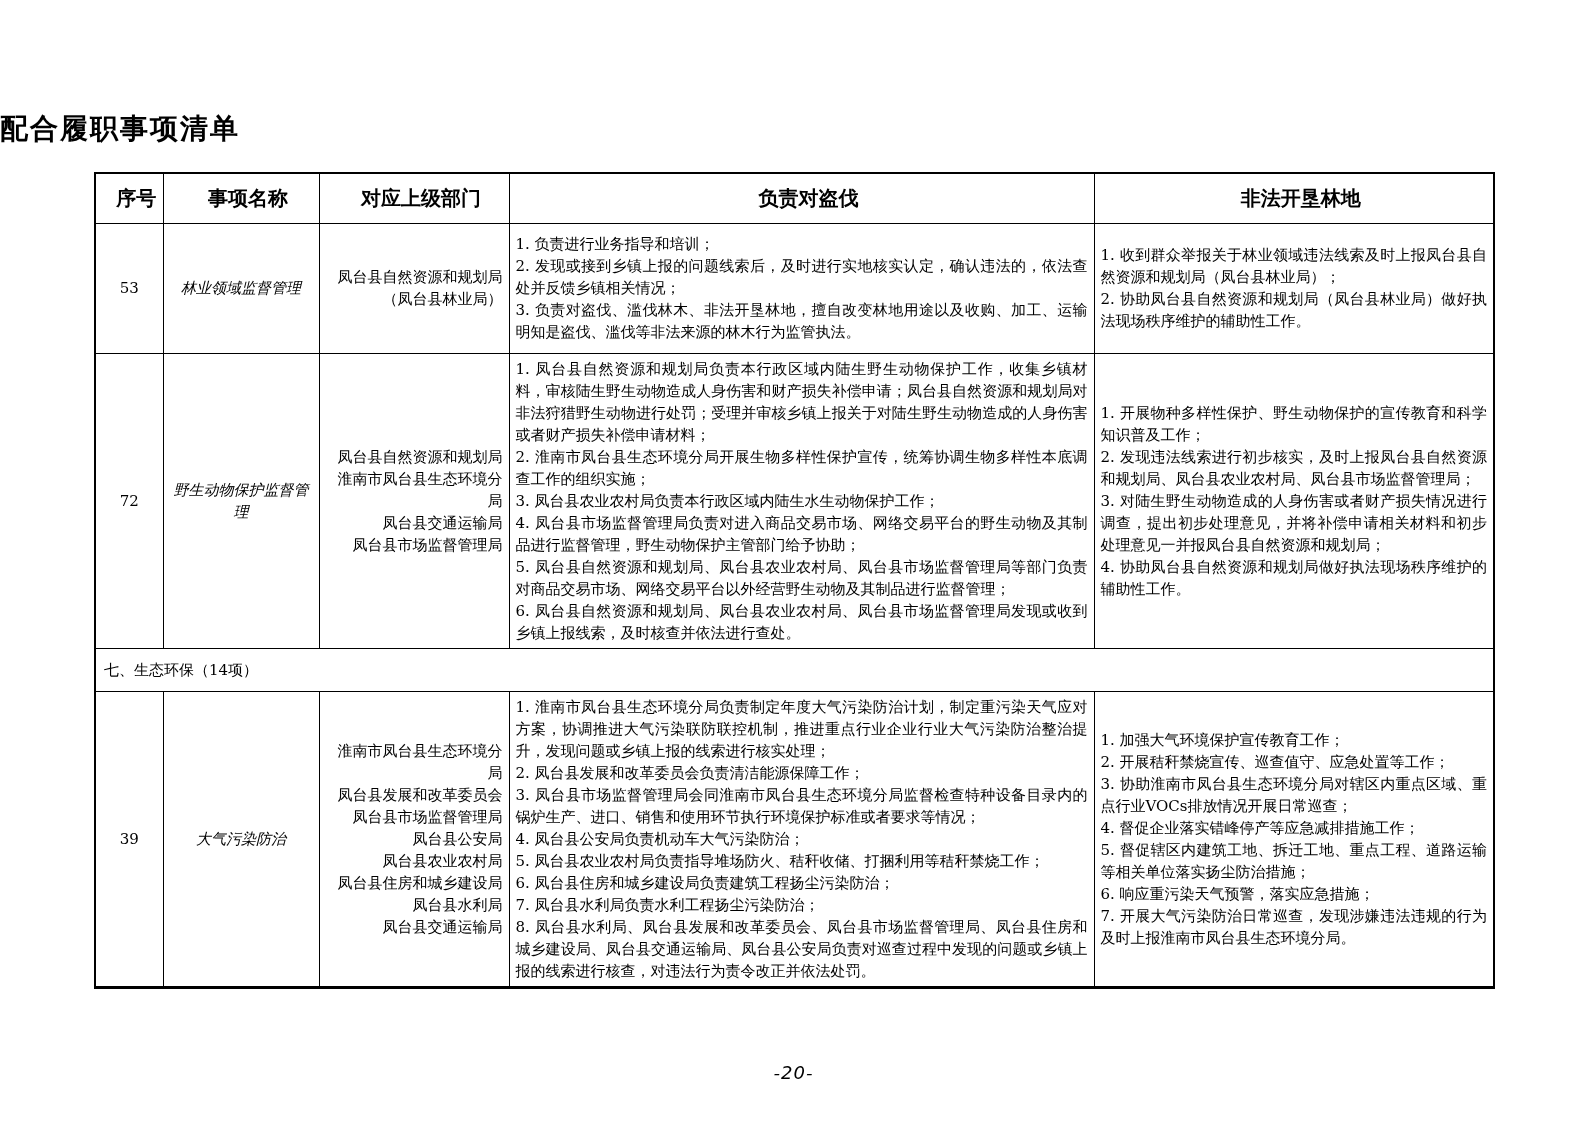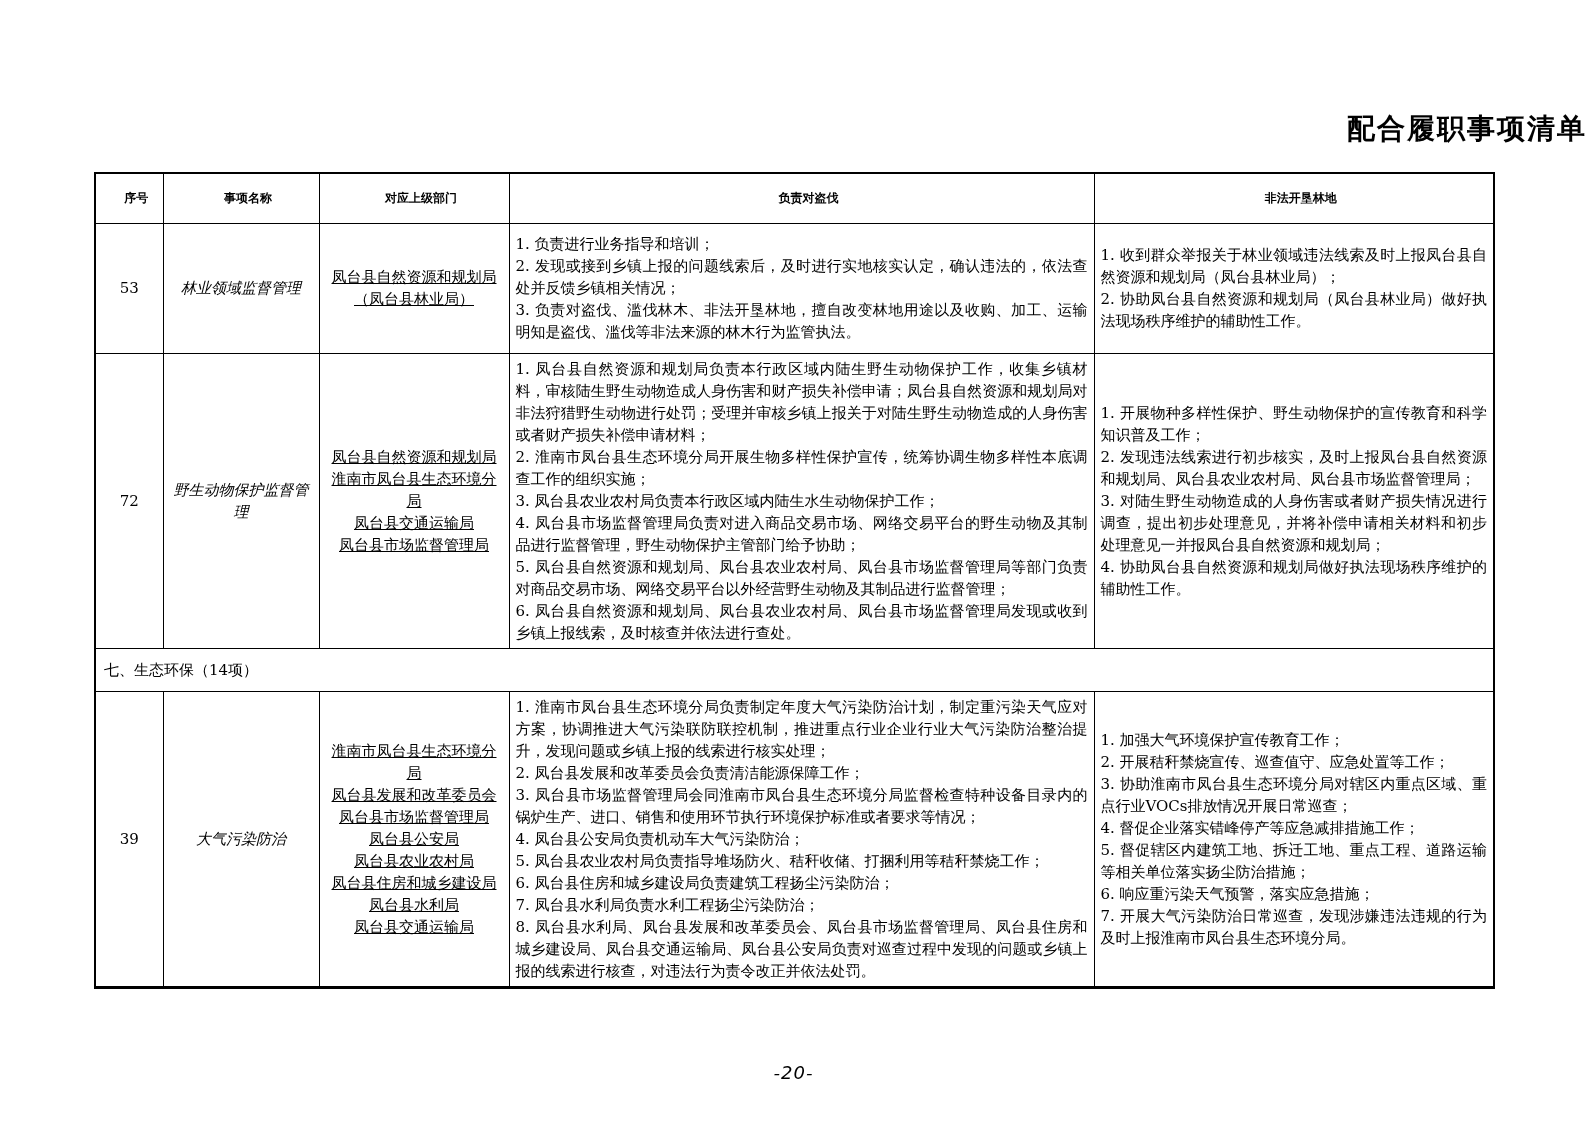--- a/index.html
+++ b/index.html
@@ -6,21 +6,21 @@
   html, body { background: #ffffff; }
   body {
     width: 1587px; height: 1122px;
     position: relative;
     font-family: "DejaVu Serif", "Liberation Serif", serif;
     color: #000;
   }
   .page-title {
     position: absolute;
     top: 110px; left: 0; width: 100%;
-    text-align: right;
+    text-align: left;
     font-size: 28px;
     font-weight: bold;
     letter-spacing: 2px;
   }
   table.duty-table {
     position: absolute;
     left: 94px; top: 172px;
     width: 1399px;
     table-layout: fixed;
     border-collapse: collapse;
@@ -31,31 +31,31 @@
     border: 1px solid #000;
     font-size: 15px;
     line-height: 22px;
     vertical-align: middle;
     padding: 4px 6px;
     overflow: hidden;
   }
   .duty-table th {
     font-weight: bold;
     text-align: center;
-    font-size: 12px;
+    font-size: 20px;
     padding-left: 20px;
   }
   tr.h-header { height: 50px; }
   tr.h-r37 { height: 130px; }
   tr.h-r38 { height: 250px; }
   tr.h-section { height: 43px; margin-top: 12px; }
   tr.h-r39 { height: 287px; }
   td.cell-seq { text-align: center; }
   td.cell-name { text-align: center; font-style: italic; }
-  td.cell-depts { text-align: center; white-space: pre-line; text-decoration: underline; }
+  td.cell-depts { text-align: right; white-space: pre-line; }
   td.cell-duties { text-align: justify; white-space: pre-line; }
   td.cell-section { text-align: left; padding-left: 8px; font-size: 15px; }
   .page-number {
     position: absolute;
     top: 1062px; left: 0; width: 100%;
     text-align: center;
     font-size: 18px;
     font-family: "DejaVu Sans", "Liberation Sans", sans-serif;
     letter-spacing: 1px;
     font-style: italic;

